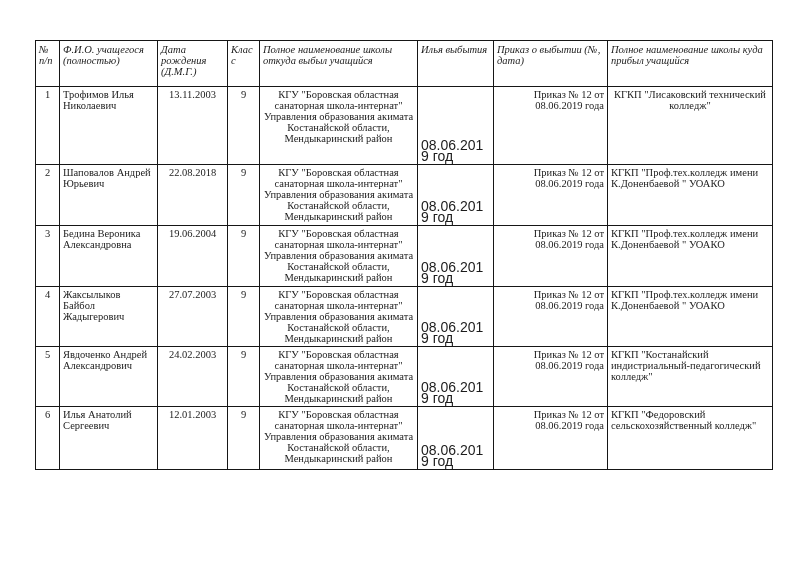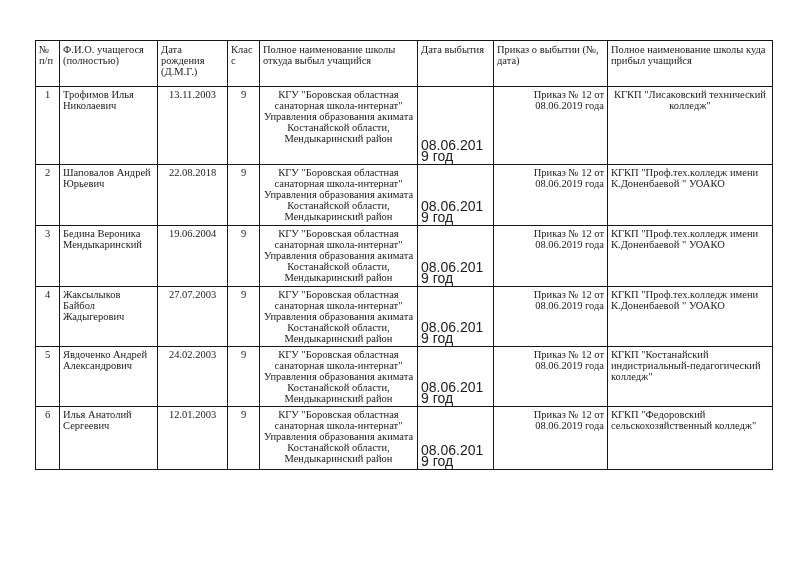--- a/index.html
+++ b/index.html
@@ -34,21 +34,21 @@
     overflow: hidden;
     word-wrap: break-word;
   }
   .doc-table th {
     text-align: left;
     vertical-align: top;
     height: 40px;
     padding-top: 3px;
   }
   th.break { word-break: break-all; }
-  tr.r-head   { height: 46px; }
+  tr.r-head   { height: 46px; font-style: italic; }
   tr.r1 { height: 78px; }
   tr.r2 { height: 61px; }
   tr.r3 { height: 61px; }
   tr.r4 { height: 60px; }
   tr.r5 { height: 59px; }
   tr.r6 { height: 63px; }
   td.c-num    { text-align: center; vertical-align: top; }
   td.c-name   { text-align: left; }
   td.c-birth  { text-align: center; }
   td.c-grade  { text-align: center; }
@@ -81,21 +81,21 @@
         <col style="width:114px">
         <col style="width:165px">
     </colgroup>
     <tbody>
         <tr class="r-head">
       <th>№ п/п</th>
       <th>Ф.И.О. учащегося (полностью)</th>
       <th>Дата рождения (Д.М.Г.)</th>
       <th class="break">Класс</th>
       <th>Полное наименование школы откуда выбыл учащийся</th>
-      <th>Дата выбытия</th>
+      <th>Илья выбытия</th>
       <th>Приказ о выбытии (№, дата)</th>
       <th>Полное наименование школы куда прибыл учащийся</th>
     </tr>
 
     <tr class="r1">
       <td class="c-num">1</td>
       <td class="c-name v-top">Трофимов Илья Николаевич</td>
       <td class="c-birth v-top">13.11.2003</td>
       <td class="c-grade v-top">9</td>
       <td class="c-from">КГУ "Боровская областная санаторная школа-интернат" Управления образования акимата Костанайской области, Мендыкаринский район</td>
@@ -110,21 +110,21 @@
       <td class="c-birth v-bottom">22.08.2018</td>
       <td class="c-grade v-bottom">9</td>
       <td class="c-from">КГУ "Боровская областная санаторная школа-интернат" Управления образования акимата Костанайской области, Мендыкаринский район</td>
       <td class="c-leave">08.06.2019 год</td>
       <td class="c-order">Приказ № 12 от 08.06.2019 года</td>
       <td class="c-to v-bottom">КГКП "Проф.тех.колледж имени К.Доненбаевой " УОАКО</td>
     </tr>
 
     <tr class="r3">
       <td class="c-num">3</td>
-      <td class="c-name v-bottom">Бедина Вероника Мендыкаринский</td>
+      <td class="c-name v-bottom">Бедина Вероника Александровна</td>
       <td class="c-birth v-bottom">19.06.2004</td>
       <td class="c-grade v-bottom">9</td>
       <td class="c-from">КГУ "Боровская областная санаторная школа-интернат" Управления образования акимата Костанайской области, Мендыкаринский район</td>
       <td class="c-leave">08.06.2019 год</td>
       <td class="c-order">Приказ № 12 от 08.06.2019 года</td>
       <td class="c-to v-bottom">КГКП "Проф.тех.колледж имени К.Доненбаевой " УОАКО</td>
     </tr>
 
     <tr class="r4">
       <td class="c-num">4</td>

